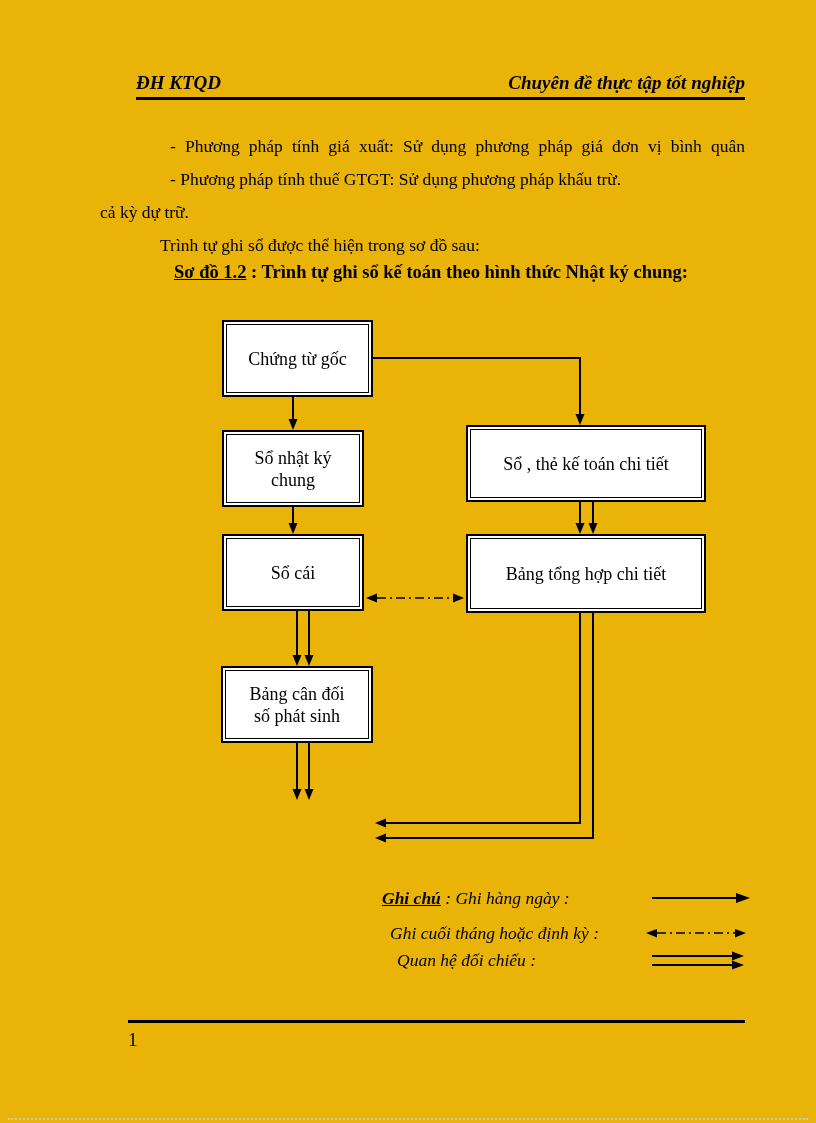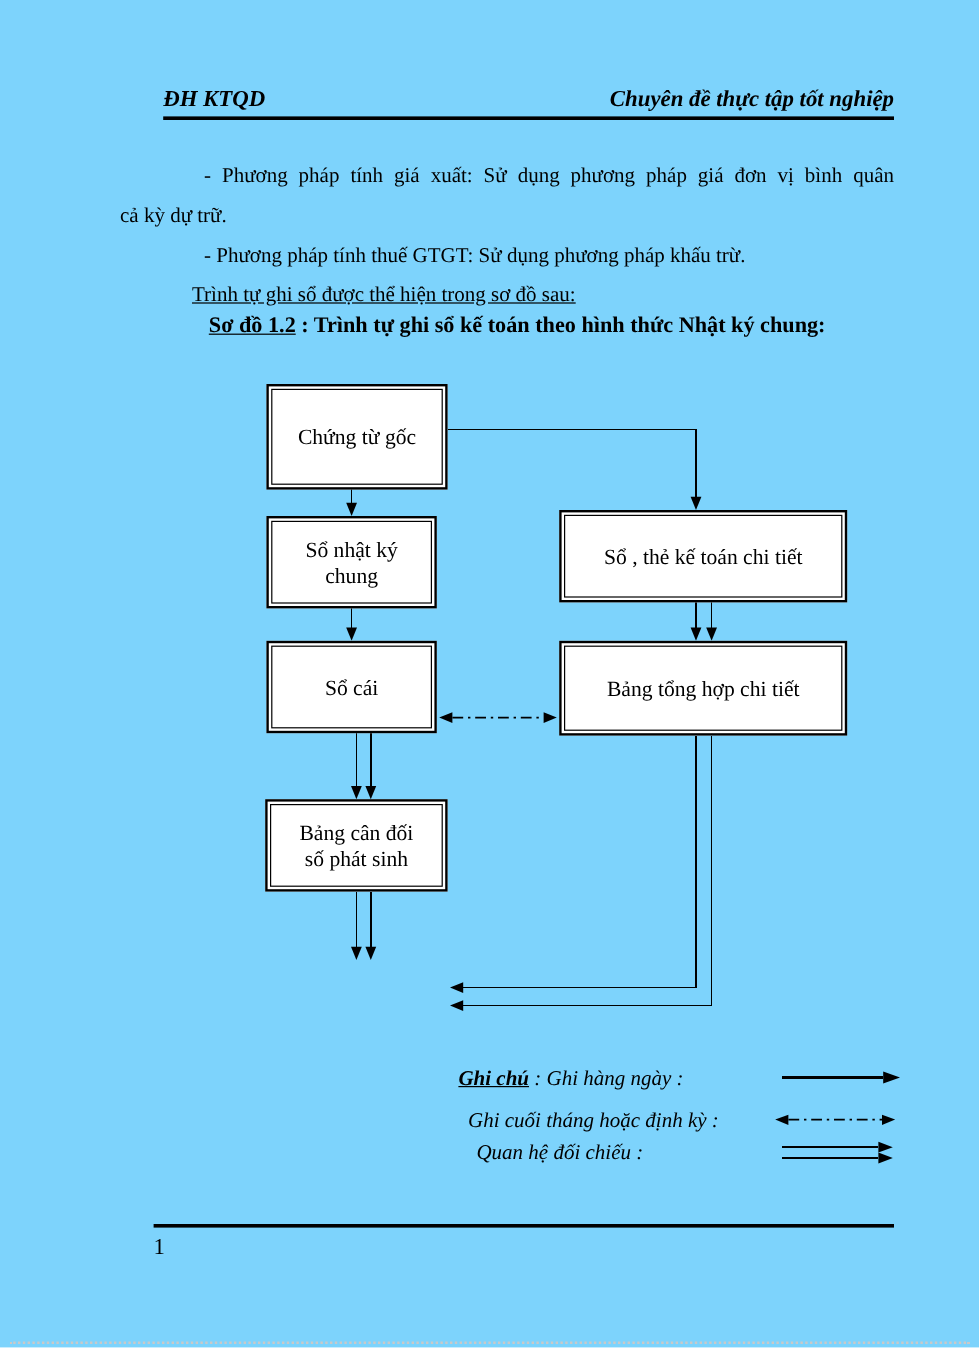--- a/index.html
+++ b/index.html
@@ -1,41 +1,41 @@
 <!DOCTYPE html>
 <html><head>
 <meta charset="utf-8">
 <style>
   html,body{margin:0;padding:0;background:#fff;}
-  .page{position:relative;width:816px;height:1123px;background:#7dd3fc;color:#000;
+  .page{position:relative;width:816px;height:1123px;background:#eab308;color:#000;
         font-family:"Liberation Serif","DejaVu Serif",serif;overflow:hidden;}
 
   
   .hdr{position:absolute;left:136px;top:72px;width:609px;display:flex;
        justify-content:space-between;align-items:flex-end;
        font-weight:bold;font-style:italic;font-size:19px;
        border-bottom:3px solid #000;padding-bottom:3px;}
 
   
   .bodytext{position:absolute;left:100px;top:130px;width:645px;
             font-size:17.5px;line-height:33px;}
   .line{white-space:normal;}
   .i70{text-indent:70px;}
-  .i60{text-indent:60px;text-decoration:underline;}
+  .i60{text-indent:60px;}
   .j{text-align:justify;text-align-last:justify;}
   .caption{font-weight:bold;font-size:18.5px;margin-left:30px;margin-top:-6px;}
   .cap-lead{text-decoration:underline;margin-left:44px;}
 
   
   .node{position:absolute;box-sizing:border-box;border:2px solid #000;
         padding:2px;background:#fff;}
   .ni{box-sizing:border-box;border:1px solid #000;width:100%;height:100%;
       display:flex;align-items:center;justify-content:center;text-align:center;
       font-size:18px;line-height:22px;}
-  .n-chungtu{left:222px;top:320px;width:151px;height:88px;}
+  .n-chungtu{left:222px;top:320px;width:151px;height:77px;}
   .n-nhatky{left:222px;top:430px;width:142px;height:77px;}
   .n-nhatky .ni{padding:0 18px;}
   .n-sothe{left:466px;top:425px;width:240px;height:77px;}
   .n-socai{left:222px;top:534px;width:142px;height:77px;}
   .n-tonghop{left:466px;top:534px;width:240px;height:79px;}
   .n-cando{left:221px;top:666px;width:152px;height:77px;}
   .n-cando .ni{padding:0 14px;}
   .n-baocao{left:221px;top:800px;width:152px;height:76px;}
   .n-baocao .ni{padding:0 28px;}
 
@@ -128,22 +128,22 @@
     </g>
   </svg>
 
   <div class="hdr">
     <span>ĐH KTQD</span>
     <span>Chuyên đề thực tập tốt nghiệp</span>
   </div>
 
   <div class="bodytext">
     <div class="line j i70">- Phương pháp tính giá xuất: Sử dụng phương pháp giá đơn vị bình quân</div>
+    <div class="line i70">- Phương pháp tính thuế GTGT: Sử dụng phương pháp khấu trừ.</div>
     <div class="line">cả kỳ dự trữ.</div>
-    <div class="line i70">- Phương pháp tính thuế GTGT: Sử dụng phương pháp khấu trừ.</div>
     <div class="line i60">Trình tự ghi sổ được thể hiện trong sơ đồ sau:</div>
     <div class="caption"><span class="cap-lead">Sơ đồ 1.2</span><span> : </span><span>Trình tự ghi sổ kế toán theo hình thức Nhật ký chung:</span></div>
   </div>
 
   <div class="node n-chungtu">
     <div class="ni">Chứng từ gốc</div>
   </div>
   <div class="node n-nhatky">
     <div class="ni">Sổ nhật ký chung</div>
   </div>

